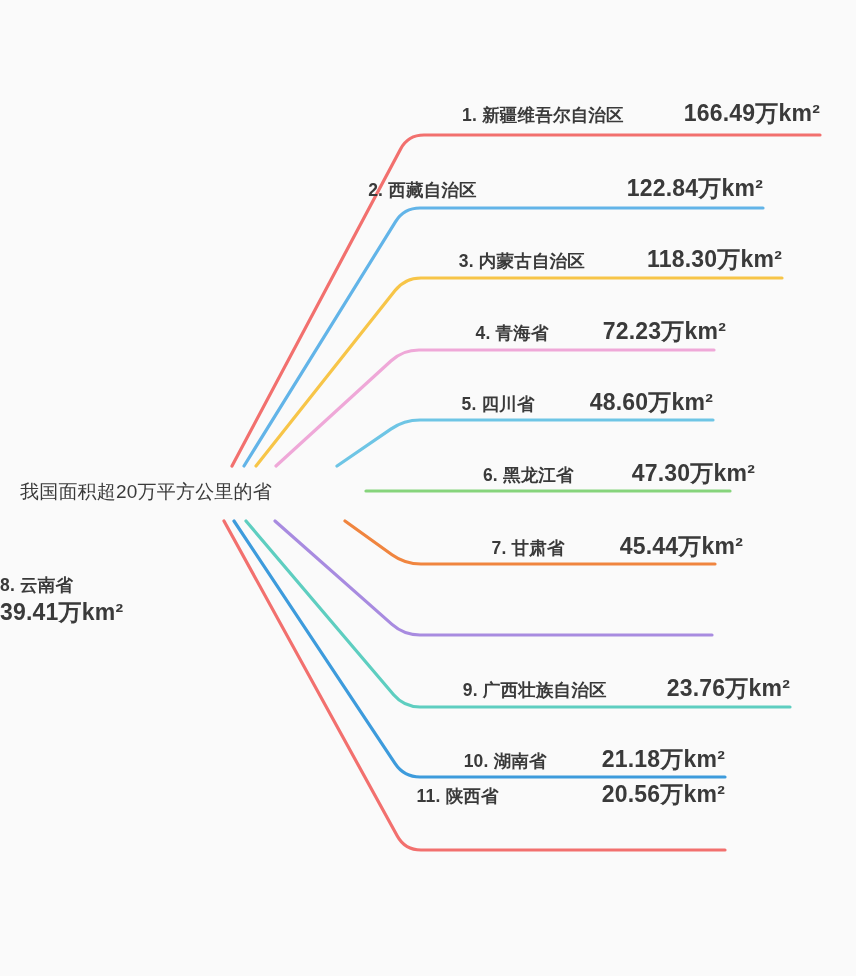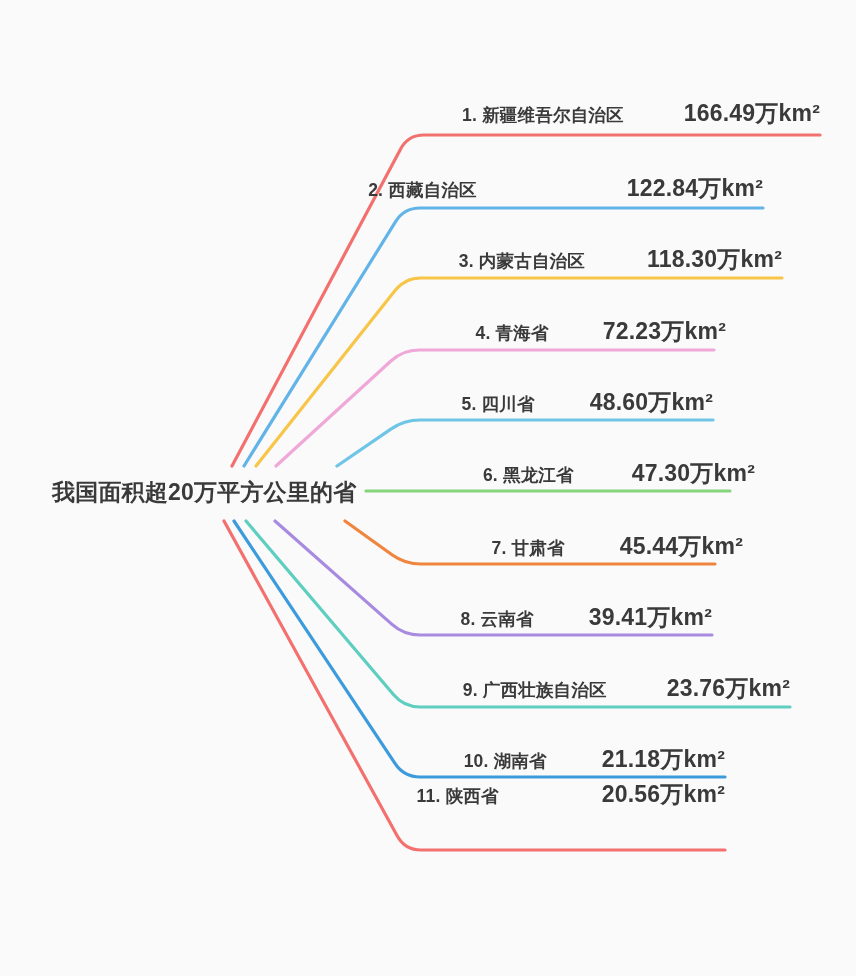--- a/index.html
+++ b/index.html
@@ -22,27 +22,26 @@
     position: absolute;
     top: 0;
     left: 0;
     width: 856px;
     height: 976px;
   }
   .root-label {
     position: absolute;
     left: 20px;
     top: 479px;
-    font-size: 23px;
-    font-weight: bold;
+    font-size: 19px;
+    font-weight: normal;
     color: #3A3A3A;
     letter-spacing: 0.2px;
     white-space: nowrap;
     line-height: 26px;
-    margin-left: 32px;
   }
   .node-label {
     position: absolute;
     display: flex;
     align-items: baseline;
     justify-content: flex-end;
     white-space: nowrap;
     color: #3A3A3A;
     font-weight: bold;
     height: 26px;
@@ -106,21 +105,21 @@
       <div class="node-label" style="left: 0px; width: 730px; top: 458px; margin-left: 25px;">
         <span class="node-name">6. 黑龙江省</span>
         <span style="display: inline-block; width: 58px;"></span>
         <span class="node-value">47.30万km²</span>
       </div>
       <div class="node-label" style="left: 0px; width: 715px; top: 531px; margin-left: 28px;">
         <span class="node-name">7. 甘肃省</span>
         <span style="display: inline-block; width: 55px;"></span>
         <span class="node-value">45.44万km²</span>
       </div>
-      <div class="node-label" style="left: 0px; width: 712px; top: 602px;">
+      <div class="node-label" style="left: 0px; width: 712px; top: 602px; flex-direction: column;">
         <span class="node-name">8. 云南省</span>
         <span style="display: inline-block; width: 55px;"></span>
         <span class="node-value">39.41万km²</span>
       </div>
       <div class="node-label" style="left: 0px; width: 790px; top: 673px;">
         <span class="node-name">9. 广西壮族自治区</span>
         <span style="display: inline-block; width: 60px;"></span>
         <span class="node-value">23.76万km²</span>
       </div>
       <div class="node-label" style="left: 0px; width: 725px; top: 744px;">

